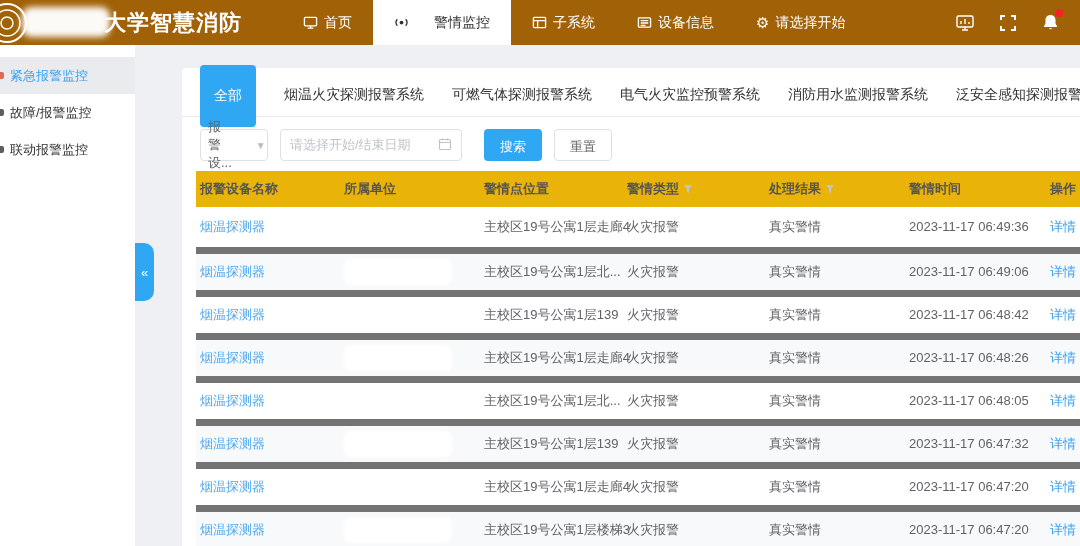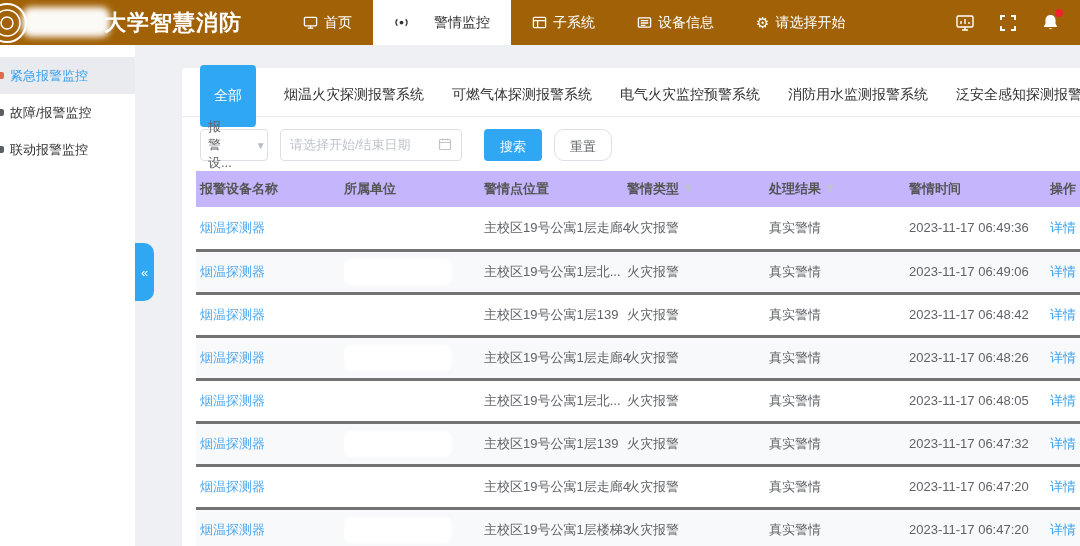--- a/index.html
+++ b/index.html
@@ -92,31 +92,31 @@
     padding:0 10px; font-size:13px; color:#606266; outline:none;
     font-family:"Liberation Sans","DejaVu Sans",sans-serif; }
   .text-input::placeholder, .date-ph { color:#bfc4cc; }
   .date-box { width:182px; padding:0 9px; justify-content:space-between; cursor:pointer; }
   .btn {
     height:32px; border-radius:4px; font-size:13px; padding:8px 15px; cursor:pointer;
     border:1px solid transparent;
     font-family:"Liberation Sans","DejaVu Sans",sans-serif;
   }
   .btn-primary { background:#2fa7f2; color:#fff; margin-left:10px; }
-  .btn-plain { background:#fff; color:#606266; border-color:#dcdfe6;border-radius:10px; }
+  .btn-plain { background:#fff; color:#606266; border-color:#dcdfe6; }
 
   
   table { border-collapse:collapse; table-layout:fixed; width:916px; margin-left:14px; }
   thead th {
-    height:36px; background:#c4b5fd; text-align:left; font-size:13px; font-weight:bold;
+    height:36px; background:#eab308; text-align:left; font-size:13px; font-weight:bold;
     color:#555; padding:0 4px; white-space:nowrap;
   }
   tbody td {
     height:43px; font-size:13px; color:#606266; padding:0 4px; white-space:nowrap;
-    border-bottom:3px solid #737373;
+    border-bottom:7px solid #737373;
   }
   tbody tr:nth-child(even) { background:#f8f9fa; }
   .dev-link { color:#4fa8f0; }
   .op { color:#3aa2f0; margin-right:8px;text-align:center; }
   .funnel { margin-left:4px; vertical-align:-1px; }
   .unit-blur {
     display:inline-block; width:108px; height:26px; background:#fff;
     border-radius:7px; filter:blur(1.5px); vertical-align:middle;
   }
 </style>

